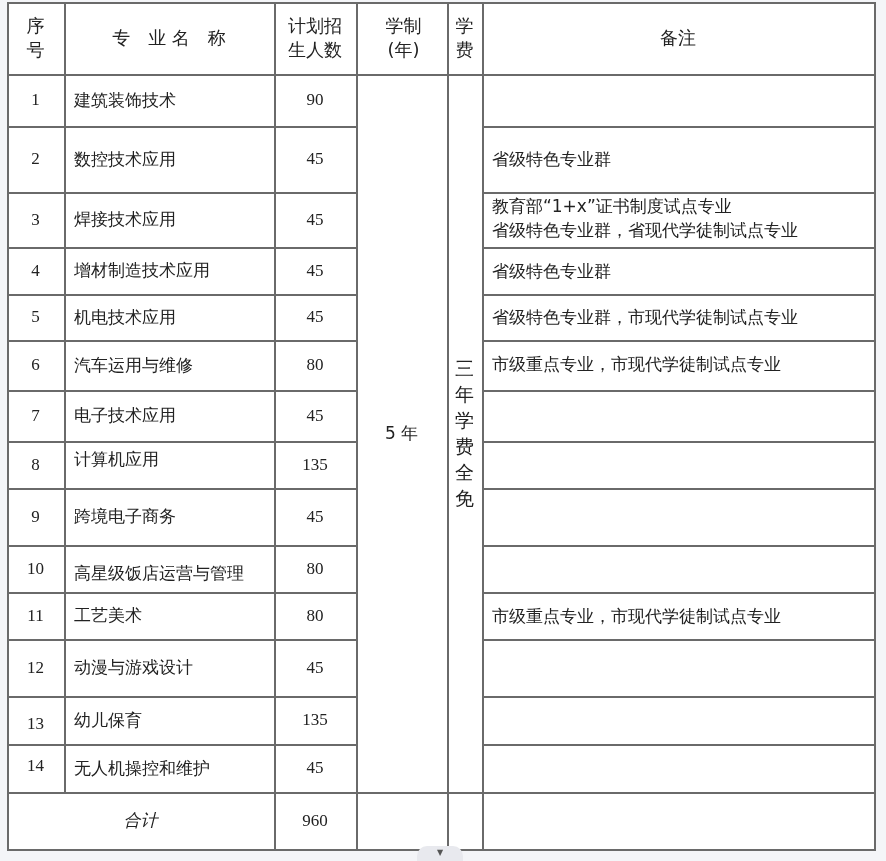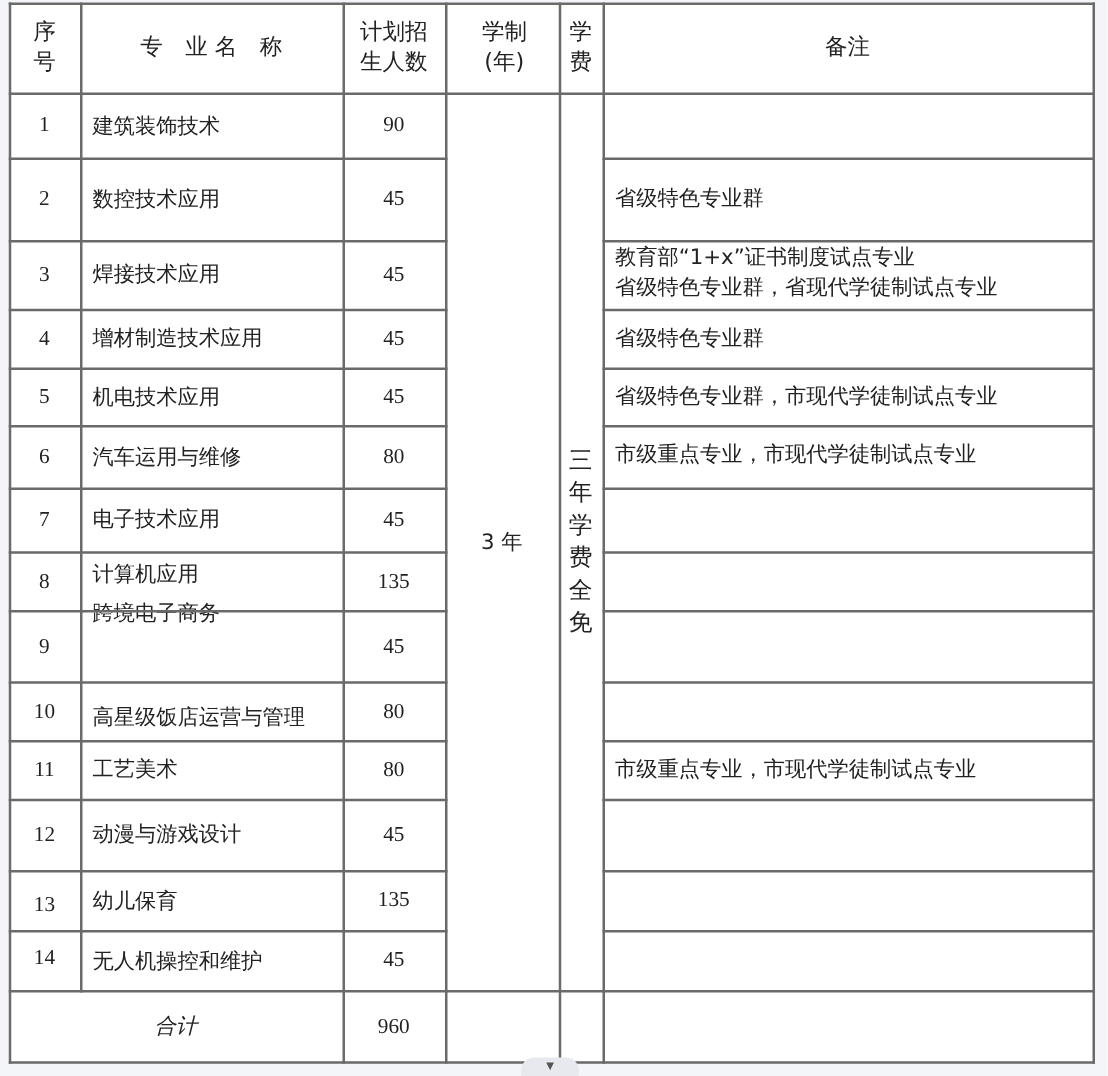--- a/index.html
+++ b/index.html
@@ -48,21 +48,21 @@
     <div class="cell center num" style="left: 0px; top: 338px; width: 57px; height: 50px;">6</div>
     <div class="cell left" style="left: 57px; top: 338px; width: 210px; height: 50px;">汽车运用与维修</div>
     <div class="cell center num" style="left: 267px; top: 338px; width: 82px; height: 50px;">80</div>
     <div class="cell center num" style="left: 0px; top: 388px; width: 57px; height: 51px;">7</div>
     <div class="cell left" style="left: 57px; top: 388px; width: 210px; height: 51px;">电子技术应用</div>
     <div class="cell center num" style="left: 267px; top: 388px; width: 82px; height: 51px;">45</div>
     <div class="cell center num" style="left: 0px; top: 439px; width: 57px; height: 47px;">8</div>
     <div class="cell left" style="left: 57px; top: 439px; width: 210px; height: 37px;">计算机应用</div>
     <div class="cell center num" style="left: 267px; top: 439px; width: 82px; height: 47px;">135</div>
     <div class="cell center num" style="left: 0px; top: 486px; width: 57px; height: 57px;">9</div>
-    <div class="cell left" style="left: 57px; top: 460px; width: 210px; height: 57px;">跨境电子商务</div>
+    <div class="cell left" style="left: 57px; top: 486px; width: 210px; height: 57px;">跨境电子商务</div>
     <div class="cell center num" style="left: 267px; top: 486px; width: 82px; height: 57px;">45</div>
     <div class="cell center num" style="left: 0px; top: 543px; width: 57px; height: 47px;">10</div>
     <div class="cell left" style="left: 57px; top: 543px; width: 210px; height: 57px;">高星级饭店运营与管理</div>
     <div class="cell center num" style="left: 267px; top: 543px; width: 82px; height: 47px;">80</div>
     <div class="cell center num" style="left: 0px; top: 590px; width: 57px; height: 47px;">11</div>
     <div class="cell left" style="left: 57px; top: 590px; width: 210px; height: 47px;">工艺美术</div>
     <div class="cell center num" style="left: 267px; top: 590px; width: 82px; height: 47px;">80</div>
     <div class="cell center num" style="left: 0px; top: 637px; width: 57px; height: 57px;">12</div>
     <div class="cell left" style="left: 57px; top: 637px; width: 236px; height: 57px;">动漫与游戏设计</div>
     <div class="cell center num" style="left: 267px; top: 637px; width: 82px; height: 57px;">45</div>
@@ -125,21 +125,21 @@
       <div></div>
     </div>
     <div class="cell remark" style="left: 475px; top: 742px; width: 392px; height: 48px;">
       <div></div>
       <div></div>
     </div>
     <div class="cell remark" style="left: 475px; top: 790px; width: 392px; height: 57px;">
       <div></div>
       <div></div>
     </div>
-    <div class="cell center" style="left: 349px; top: 72px; width: 91px; height: 718px;">3 年</div>
+    <div class="cell center" style="left: 349px; top: 72px; width: 91px; height: 718px;">5 年</div>
     <div class="cell center vert" style="left: 440px; top: 72px; width: 35px; height: 718px;">
       <span>三</span>
       <span>年</span>
       <span>学</span>
       <span>费</span>
       <span>全</span>
       <span>免</span>
     </div>
     <div class="cell center" style="left: 0px; top: 790px; width: 267px; height: 57px; font-style: italic;">合计</div>
     <div class="cell center num" style="left: 267px; top: 790px; width: 82px; height: 57px;">960</div>

